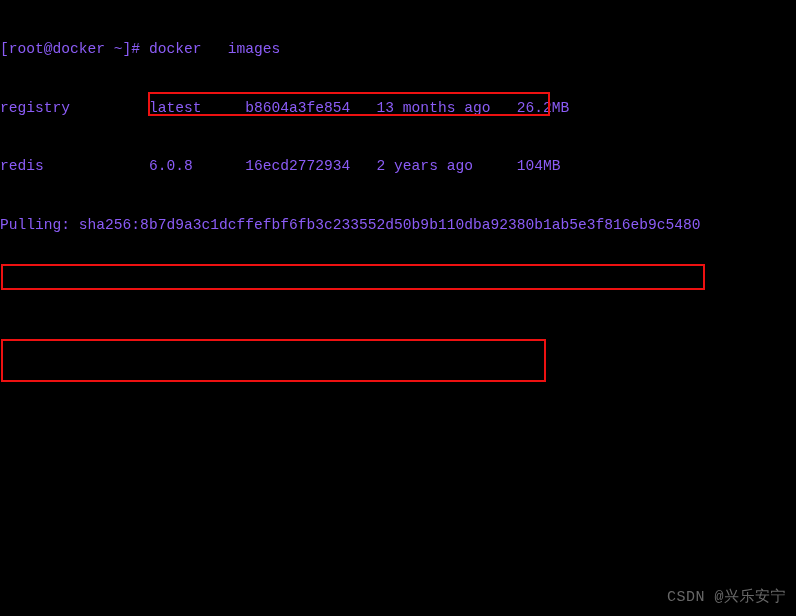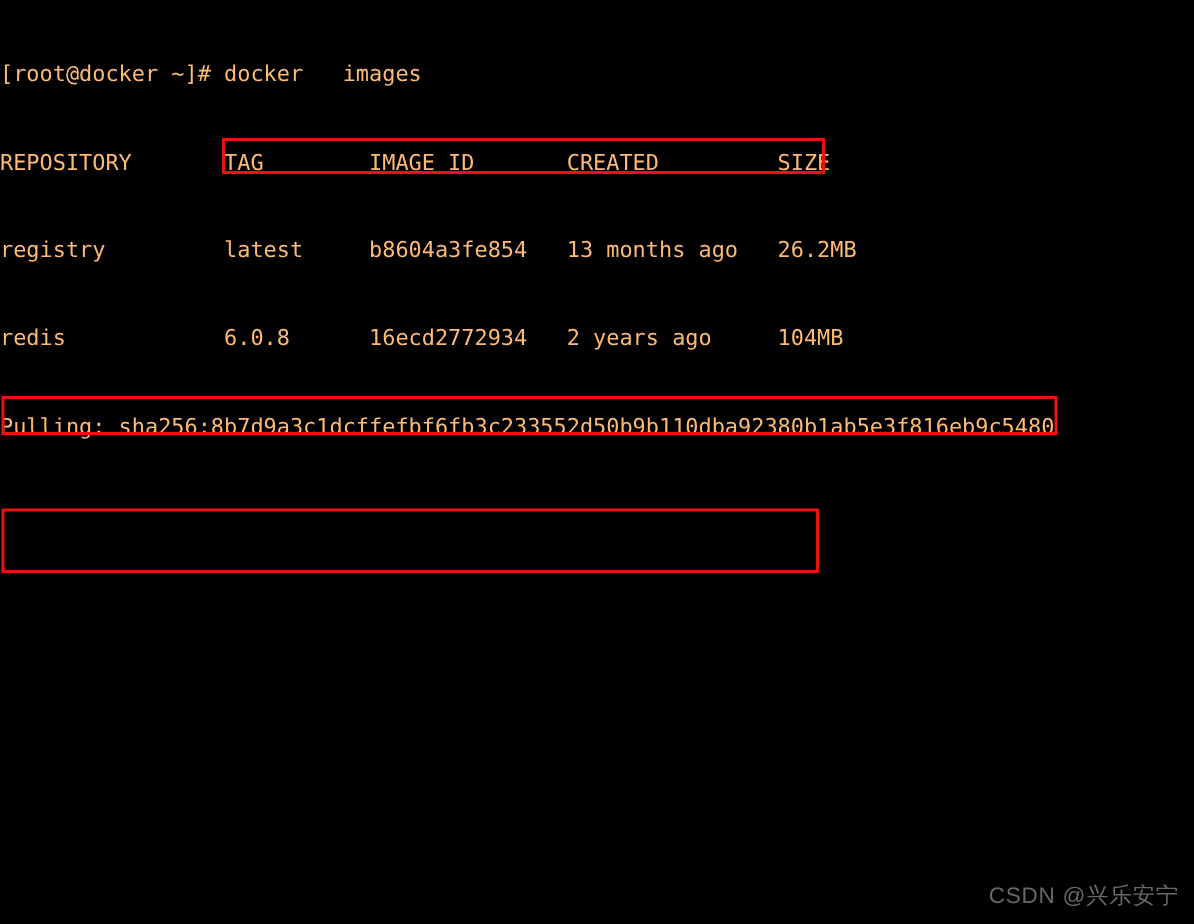--- a/index.html
+++ b/index.html
@@ -26,50 +26,50 @@
     width: 796px;
     padding: 1px 0 0 0;
     box-sizing: border-box;
     white-space: pre;
     z-index: 2;
   }
   .line {
     height: 19.55px;
     white-space: pre;
     display: block;
-    color: #fdba74;
+    color: #8b5cf6;
+    font-family: Liberation Mono, monospace;
   }
   .box {
     position: absolute;
     border: 2px solid #ee1111;
     box-sizing: border-box;
     z-index: 3;
     pointer-events: none;
     background: transparent;
   }
   #watermark {
     position: absolute;
     right: 10px;
     bottom: 8px;
     z-index: 5;
     color: #6e6e6e;
-    font-family: Liberation Sans, sans-serif;
+    font-family: Liberation Mono, monospace;
     font-size: 15px;
     letter-spacing: 0.5px;
     opacity: 0.95;
   }
 </style>
 </head>
 <body>
 
 <div id="terminal">
 
   <div id="screen">
     <span class="line">[root@docker ~]# docker   images</span>
-    <span class="line">REPOSITORY       TAG        IMAGE ID       CREATED         SIZE</span>
     <span class="line">registry         latest     b8604a3fe854   13 months ago   26.2MB</span>
     <span class="line">redis            6.0.8      16ecd2772934   2 years ago     104MB</span>
     <span class="line">Pulling: sha256:8b7d9a3c1dcffefbf6fb3c233552d50b9b110dba92380b1ab5e3f816eb9c5480</span>
     
     
     
     
     
     
     

